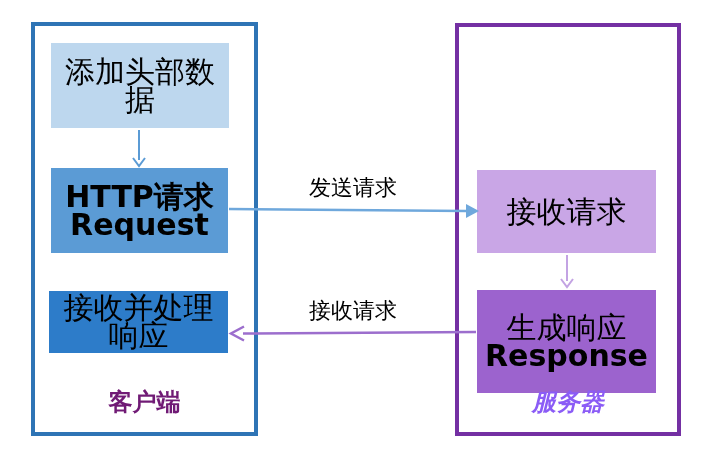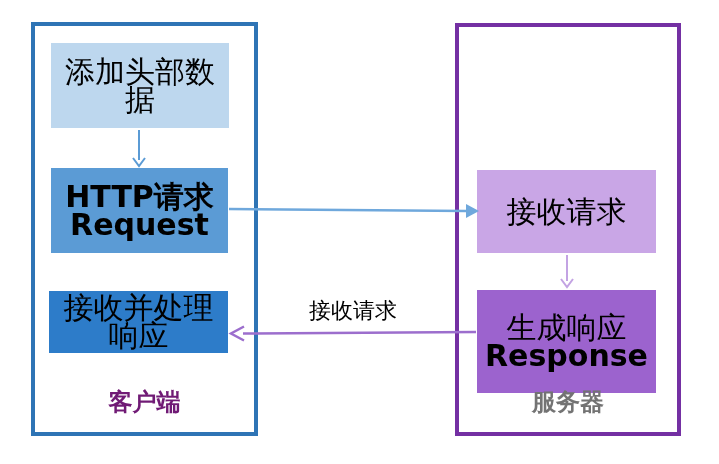--- a/index.html
+++ b/index.html
@@ -18,21 +18,21 @@
   .box-http-request{left:16px;top:142px;width:177px;height:85px;background:#5B9BD5;font-weight:bold;}
   .box-receive-process{left:14px;top:265px;width:179px;height:62px;background:#2D7CC9;}
   .box-receive-request{left:18px;top:143px;width:179px;height:83px;background:#C9A6E6;}
   .box-generate-response{left:18px;top:263px;width:179px;height:103px;background:#9C63CE;}
   .box-generate-response .bold-line{font-weight:bold;}
   .container-label{
     position:absolute;left:0;right:0;bottom:14px;text-align:center;
     font-size:24px;font-weight:bold;
   }
   .client-label{color:#701a75;}
-  .server-label{color:#737373;}
+  .server-label{color:#8b5cf6;font-style:italic;}
   .arrow-label{
     position:absolute;width:120px;text-align:center;font-size:22px;color:#000;
   }
   .send-label{left:293px;top:173px;}
   .return-label{left:293px;top:296px;}
   svg.overlay{position:absolute;left:0;top:0;pointer-events:none;z-index:5;}
   .stroke-blue{stroke:#6FA8DC;fill:none;}
   .fill-blue{fill:#6FA8DC;stroke:none;}
   .stroke-midblue{stroke:#5B9BD5;fill:none;}
   .stroke-purple{stroke:#9C6ECD;fill:none;}
@@ -62,20 +62,21 @@
     <div class="box box-receive-request">
       <span>接收请求</span>
     </div>
     <div class="box box-generate-response">
       <span>生成响应</span>
       <span class="bold-line">Response</span>
     </div>
     <div class="container-label server-label">服务器</div>
   </div>
 
+  <div class="arrow-label send-label">发送请求</div>
   <div class="arrow-label return-label">接收请求</div>
 
   <svg class="overlay" width="719" height="464" viewBox="0 0 719 464">
 
     <g>
       <line class="stroke-midblue" x1="139" y1="130" x2="139" y2="160" stroke-width="2"></line>
       <polyline class="stroke-midblue" points="133,158 139,166 145,158" stroke-width="2"></polyline>
     </g>
 
     <g>

